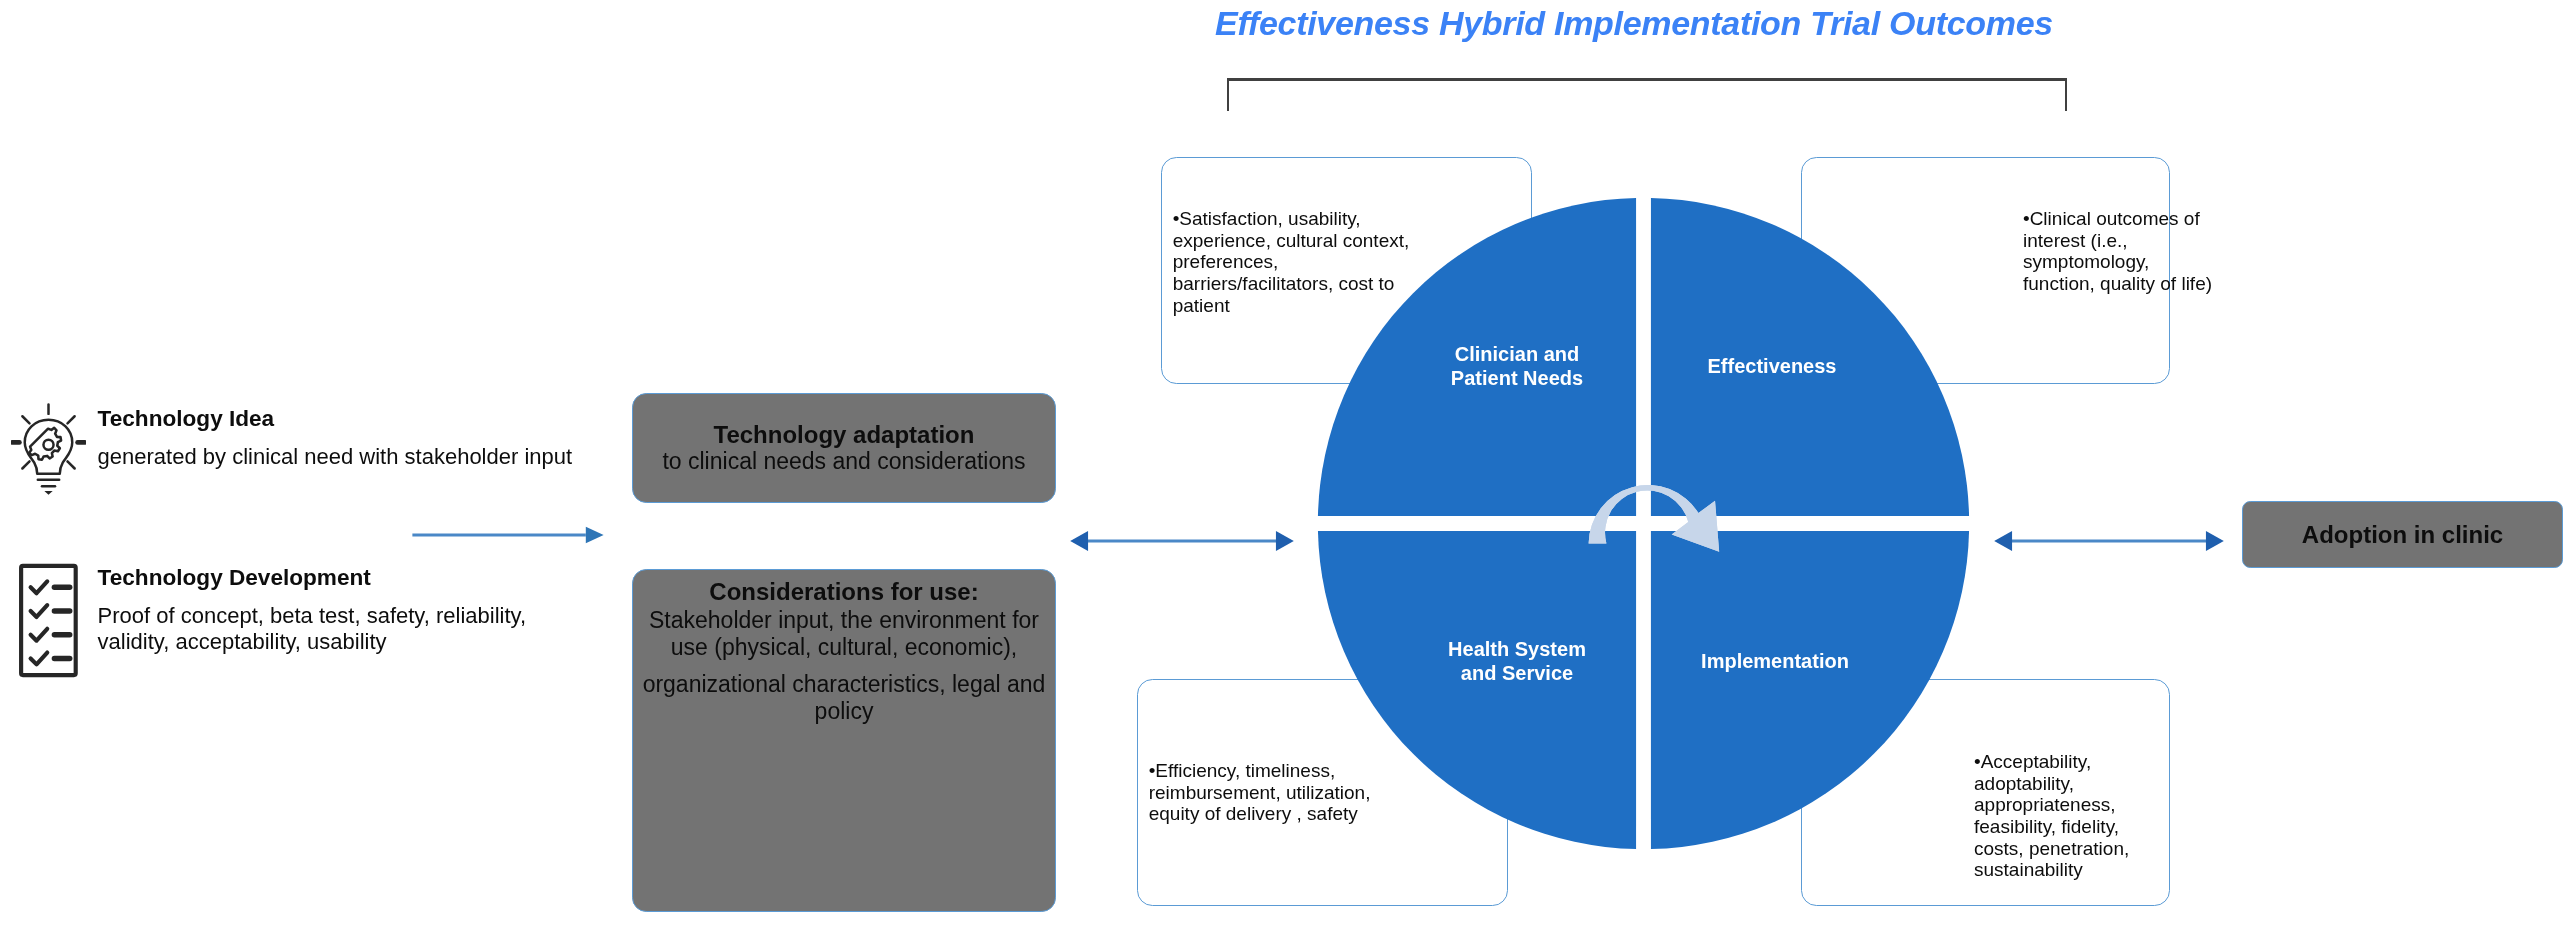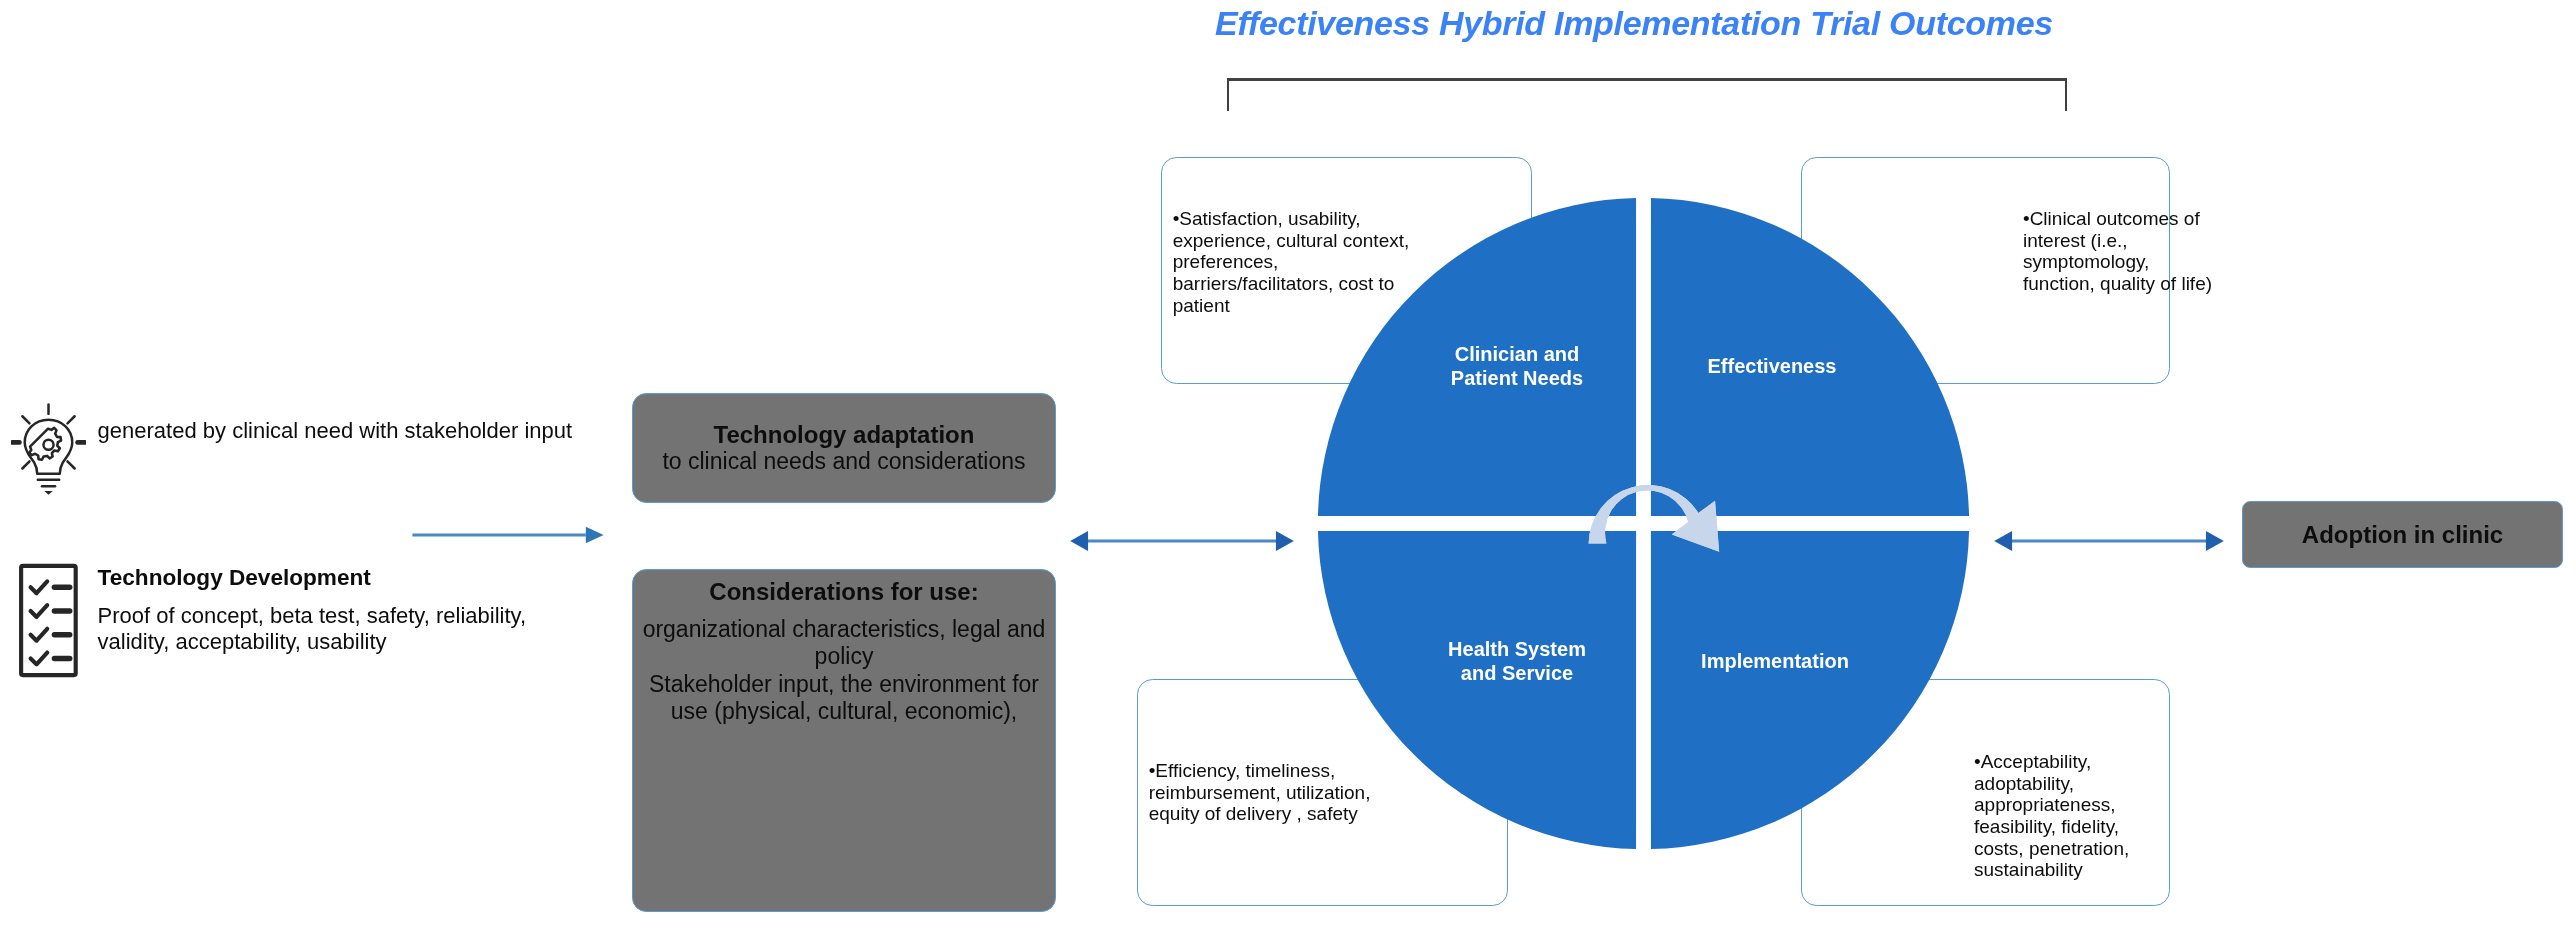--- a/index.html
+++ b/index.html
@@ -215,20 +215,21 @@
         <path d="M107 112 L 95 100"></path>
         <path d="M2 68 L 14 68" stroke-width="8"></path>
         <path d="M112 68 L 124 68" stroke-width="8"></path>
 
         <path d="M63 48
                  l 5.5 2.0 4.6 -3.6 3.8 4.4 -2.2 5.5 3.0 5.2 5.9 0.4 0.9 5.7 -5.3 2.7 -1.0 5.9 4.3 4.1 -3.2 4.9 -5.8 -1.2 -4.2 4.2 1.2 5.8 -4.9 3.2 -4.1 -4.3 -5.9 1.0 -2.7 5.3 -5.7 -0.9 -0.4 -5.9 -5.2 -3.0 -5.5 2.2 -4.4 -3.8 3.6 -4.6 -2.0 -5.5 z" transform="translate(-2,-4) scale(1.02)"></path>
         <circle cx="63" cy="72" r="8.5"></circle>
       </svg>
     </div>
     <div class="icon-text">
+      <div class="icon-title">Technology Idea</div>
       <div class="icon-desc">generated by clinical need with stakeholder input</div>
     </div>
   </div>
 
   <div class="icon-row" id="row-dev">
     <div class="icon-slot">
       <svg width="70" height="119" viewBox="0 0 118 200" fill="none" stroke="#262626" stroke-width="6" stroke-linecap="round" stroke-linejoin="round">
         <rect x="12" y="8" width="92" height="184" rx="3" ry="3" stroke-width="7"></rect>
         <g stroke-width="7">
           <path d="M28 44 L 38 54 L 56 34"></path>
@@ -255,22 +256,22 @@
     <polygon points="296,6 326,20 296,34" fill="#2e75b6"></polygon>
   </svg>
 
   <div class="rbox" id="box-adaptation">
     <div class="box-head">Technology adaptation</div>
     <div class="box-body">to clinical needs and considerations</div>
   </div>
 
   <div class="rbox" id="box-considerations">
     <div class="box-head">Considerations for use:</div>
+    <div class="box-body">Stakeholder input, the environment for use (physical, cultural, economic),</div>
     <div class="box-body box-body2">organizational characteristics, legal and policy</div>
-    <div class="box-body">Stakeholder input, the environment for use (physical, cultural, economic),</div>
   </div>
 
   <svg class="arrow-svg" id="arrow-mid" viewBox="0 0 380 50">
     <line x1="30" y1="25" x2="350" y2="25" stroke="#4a88c7" stroke-width="5"></line>
     <polygon points="32,8 2,25 32,42" fill="#1f5fae"></polygon>
     <polygon points="348,8 378,25 348,42" fill="#1f5fae"></polygon>
   </svg>
 
   <div class="qbox" id="qbox-tl">
     <div class="qtext">•Satisfaction, usability, experience, cultural context, preferences, barriers/facilitators, cost to patient</div>

